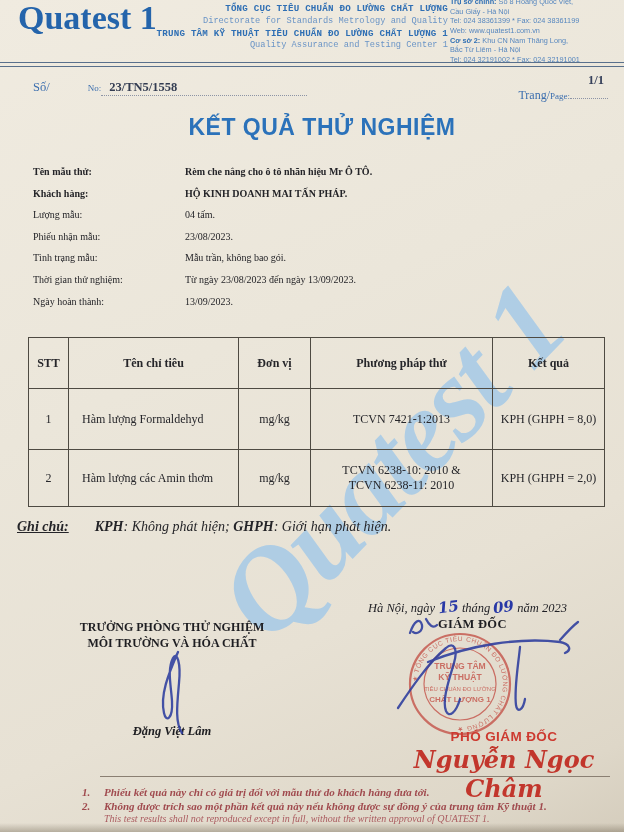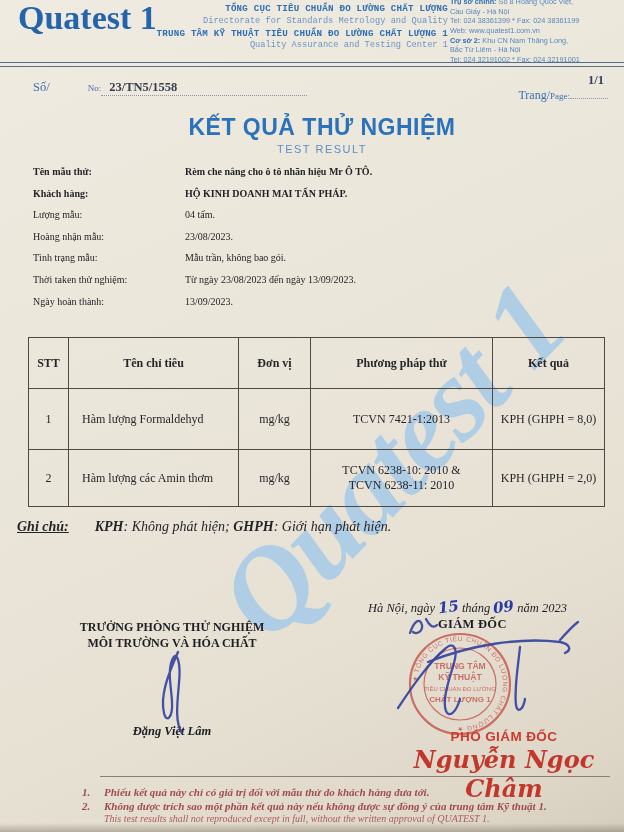--- a/index.html
+++ b/index.html
@@ -108,45 +108,44 @@
 
     <div class="so">
       <span>Số/</span><span class="small">No:</span><span class="val">23/TN5/1558</span>
     </div>
     <div class="pageno">1/1</div>
     <div class="trang">
       <span>Trang/</span><span class="small">Page:</span><span class="dots"></span>
     </div>
 
     <div class="title">KẾT QUẢ THỬ NGHIỆM</div>
-    <div class="subtitle">TEST RESULT</div>
 
     <div class="fields">
       <div class="frow b">
           <span class="lab">Tên mẫu thử:</span>
           <span class="val">Rèm che nắng cho ô tô nhãn hiệu Mr Ô TÔ.</span>
         </div>
       <div class="frow b">
           <span class="lab">Khách hàng:</span>
           <span class="val">HỘ KINH DOANH MAI TẤN PHÁP.</span>
         </div>
       <div class="frow">
           <span class="lab">Lượng mẫu:</span>
           <span class="val">04 tấm.</span>
         </div>
       <div class="frow">
-          <span class="lab">Hoàng nhận mẫu:</span>
+          <span class="lab">Phiếu nhận mẫu:</span>
           <span class="val">23/08/2023.</span>
         </div>
       <div class="frow">
           <span class="lab">Tình trạng mẫu:</span>
           <span class="val">Mẫu trần, không bao gói.</span>
         </div>
       <div class="frow">
-          <span class="lab">Thời taken thử nghiệm:</span>
+          <span class="lab">Thời gian thử nghiệm:</span>
           <span class="val">Từ ngày 23/08/2023 đến ngày 13/09/2023.</span>
         </div>
       <div class="frow">
           <span class="lab">Ngày hoàn thành:</span>
           <span class="val">13/09/2023.</span>
         </div>
     </div>
 
     <table class="rt">
       <colgroup>

